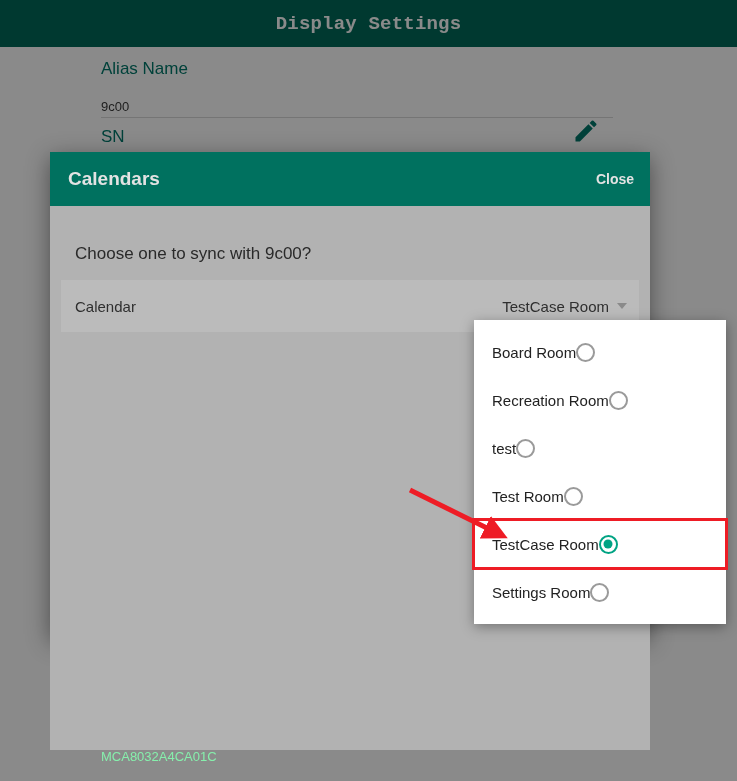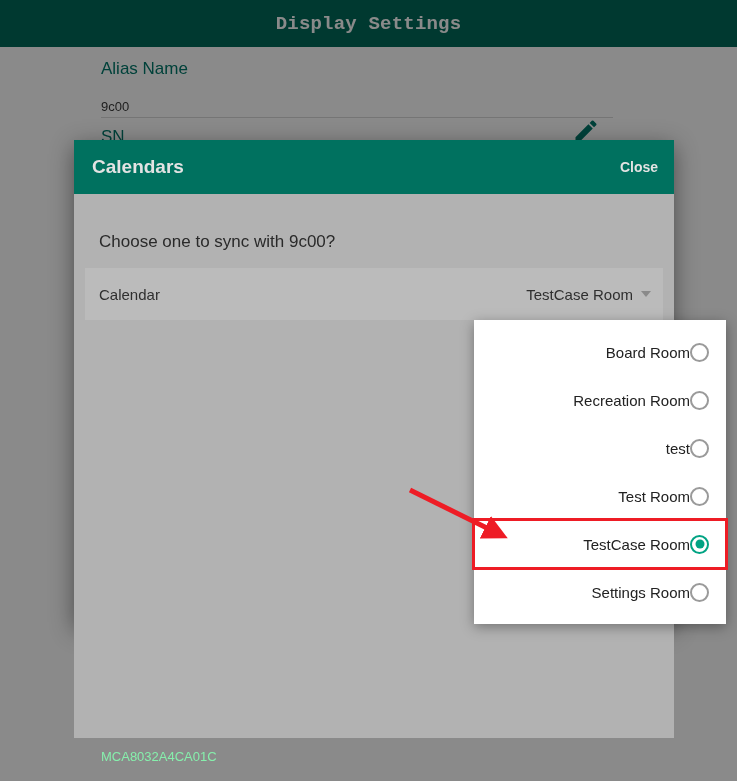--- a/index.html
+++ b/index.html
@@ -90,26 +90,25 @@
   #scrim {
     position: absolute;
     inset: 0;
     background: rgba(0,0,0,0.46);
   }
 
   
   #dialog {
     position: absolute;
     left: 50px;
-    top: 140px;
+    top: 152px;
     width: 600px;
     height: 484px;
     background: #b2b2b2;
     box-shadow: 0 6px 22px rgba(0,0,0,0.45);
-    margin-left: 24px;
   }
 
   #dialog-header {
     height: 54px;
     background: #00715f;
     display: flex;
     align-items: center;
     justify-content: space-between;
     padding: 0 16px 0 18px;
   }
@@ -179,21 +178,21 @@
     background: #ffffff;
     box-shadow: 0 3px 12px rgba(0,0,0,0.35);
     padding: 8px 0;
     z-index: 40;
   }
   .dd-item {
     position: relative;
     height: 48px;
     display: flex;
     align-items: center;
-    justify-content: flex-end;
+    justify-content: flex-start;
     padding: 0 17px 0 18px;
     cursor: pointer;
   }
   .dd-label {
     font-size: 15px;
     color: #222222;
   }
   .radio {
     width: 19px;
     height: 19px;

